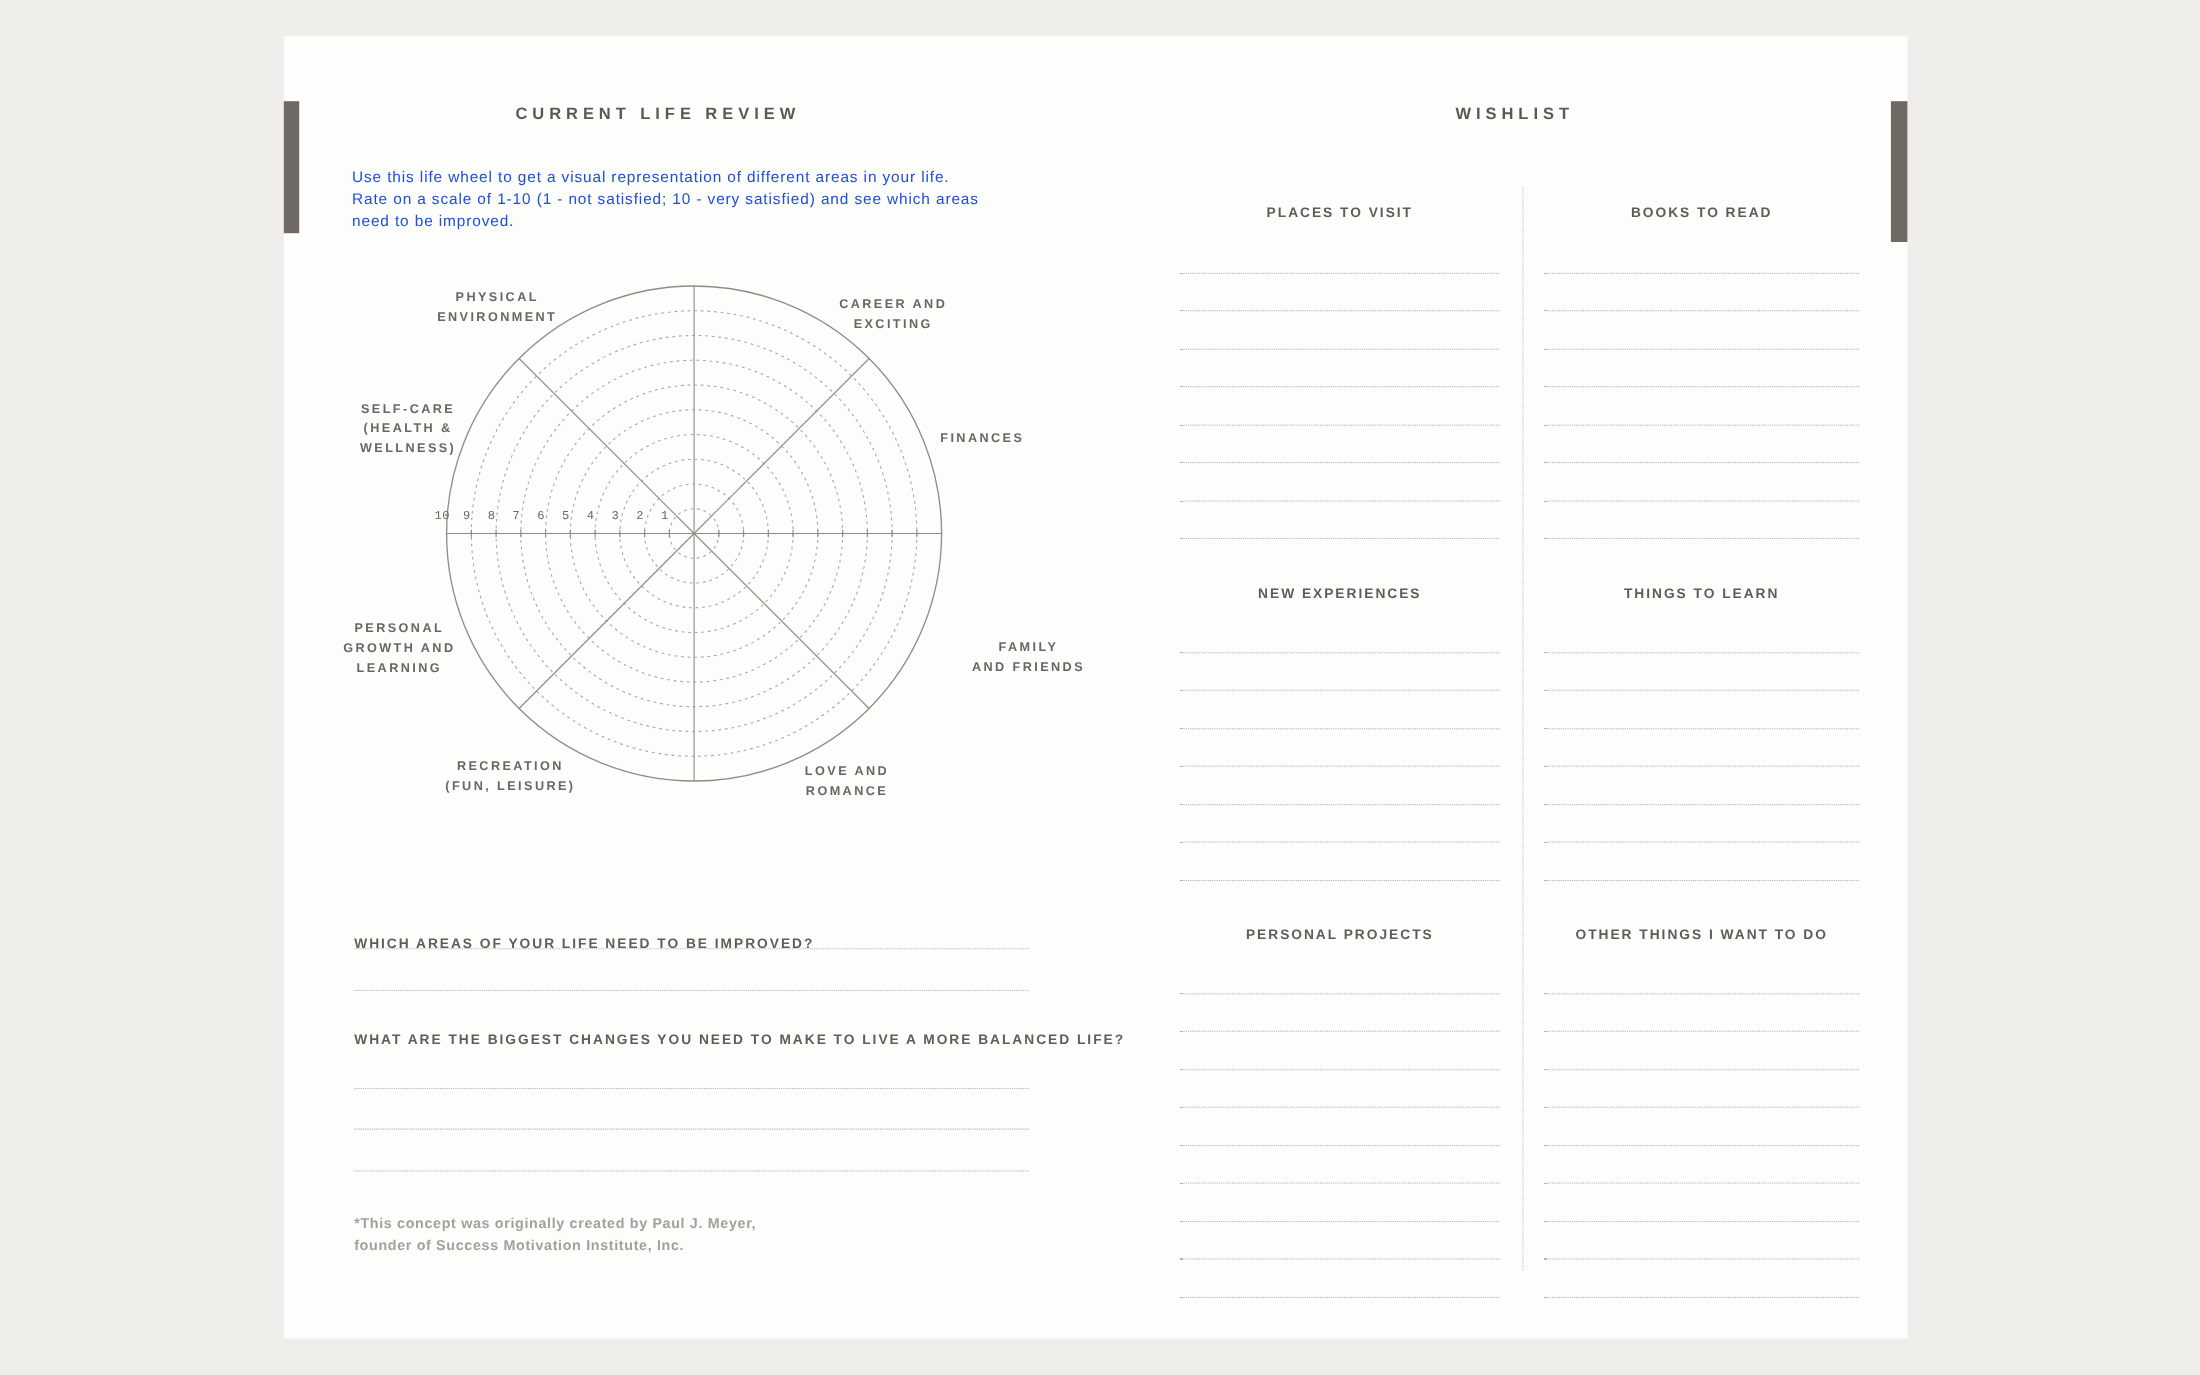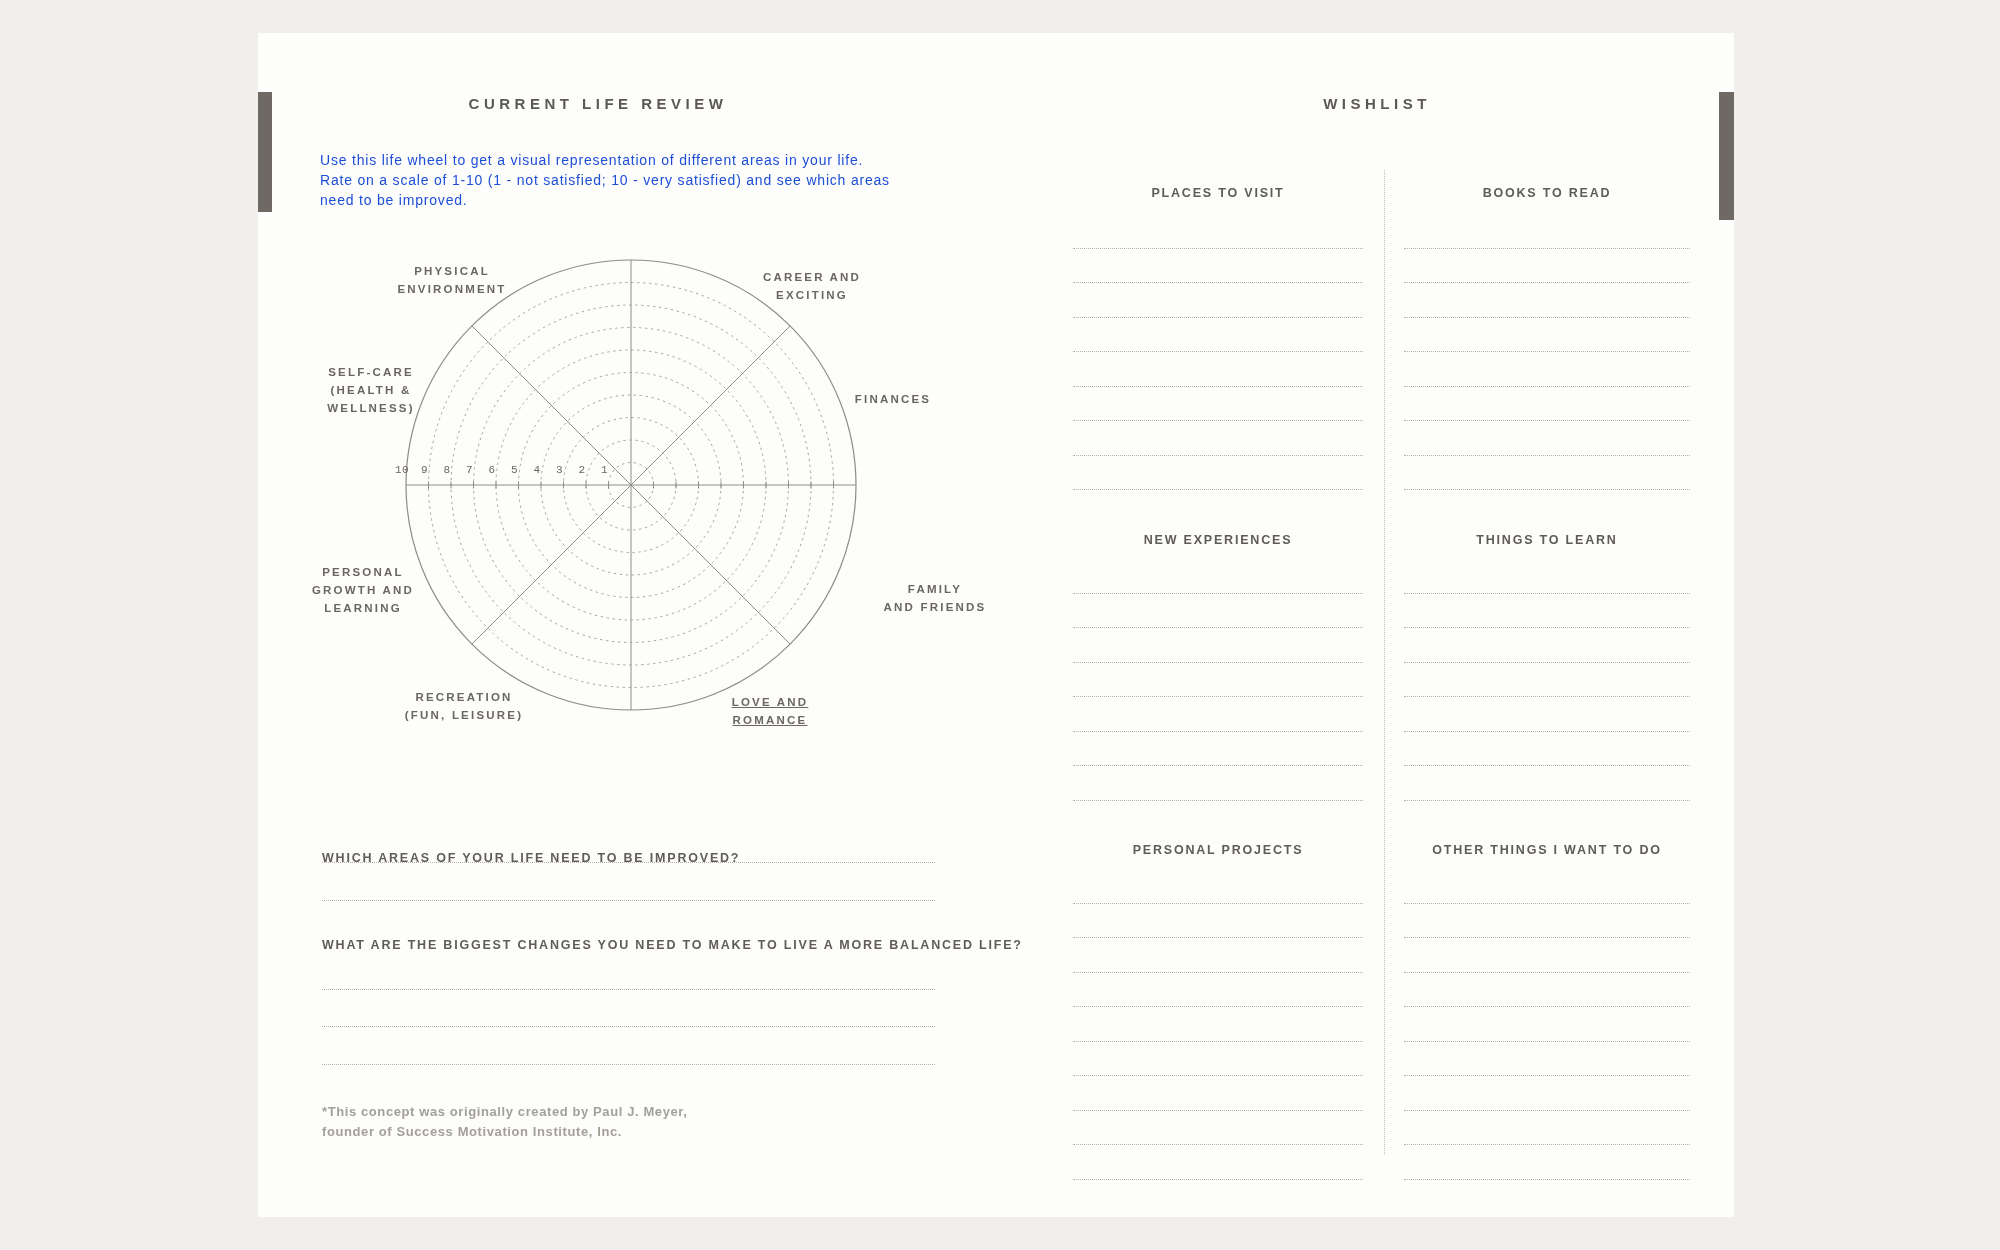--- a/index.html
+++ b/index.html
@@ -113,21 +113,21 @@
 (HEALTH &amp;
 WELLNESS)</div>
   <div class="wheel-label" style="left:893px; top:390px;">FINANCES</div>
   <div class="wheel-label" style="left:363px; top:563px;">PERSONAL
 GROWTH AND
 LEARNING</div>
   <div class="wheel-label" style="left:900px; top:580px;margin-left:35px;">FAMILY
 AND FRIENDS</div>
   <div class="wheel-label" style="left:464px; top:688px;">RECREATION
 (FUN, LEISURE)</div>
-  <div class="wheel-label" style="left:770px; top:693px;text-decoration:underline;">LOVE AND
+  <div class="wheel-label" style="left:770px; top:693px;">LOVE AND
 ROMANCE</div>
 
   <div class="question" style="left:322px; top:815px;margin-top:36px;">WHICH AREAS OF YOUR LIFE NEED TO BE IMPROVED?</div>
   <div class="q-lines q1" style="top:825px;">
       <div class="dotline"></div>
       <div class="dotline"></div>
     </div>
 
   <div class="question" style="left:322px; top:938px;">WHAT ARE THE BIGGEST CHANGES YOU NEED TO MAKE TO LIVE A MORE BALANCED LIFE?</div>
   <div class="q-lines q2" style="top:952px;">

